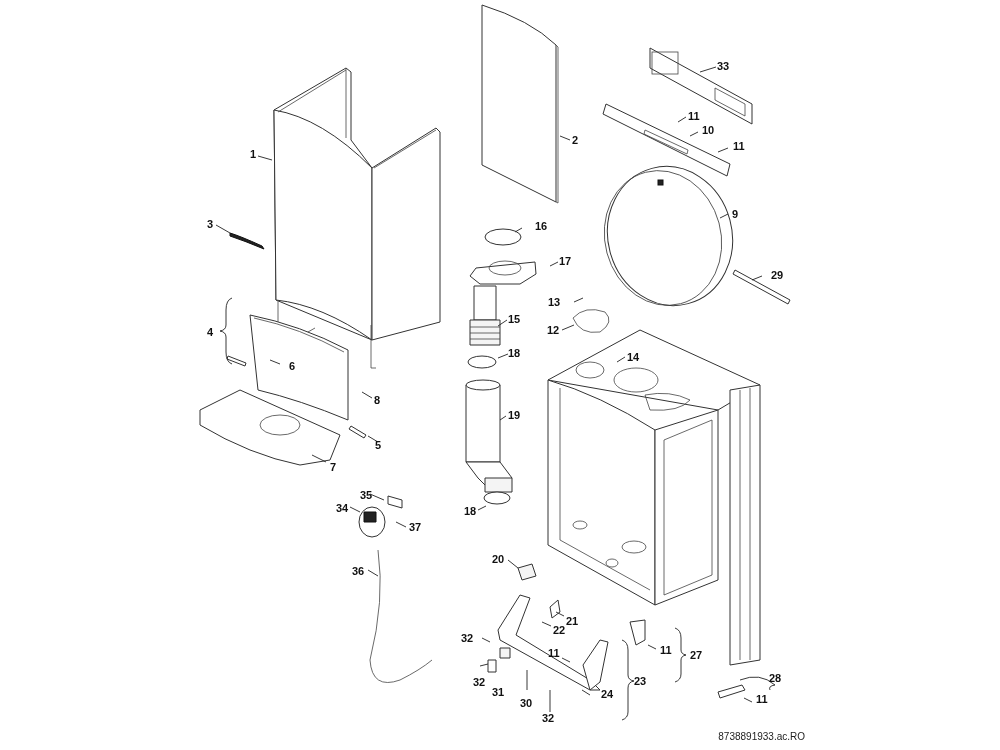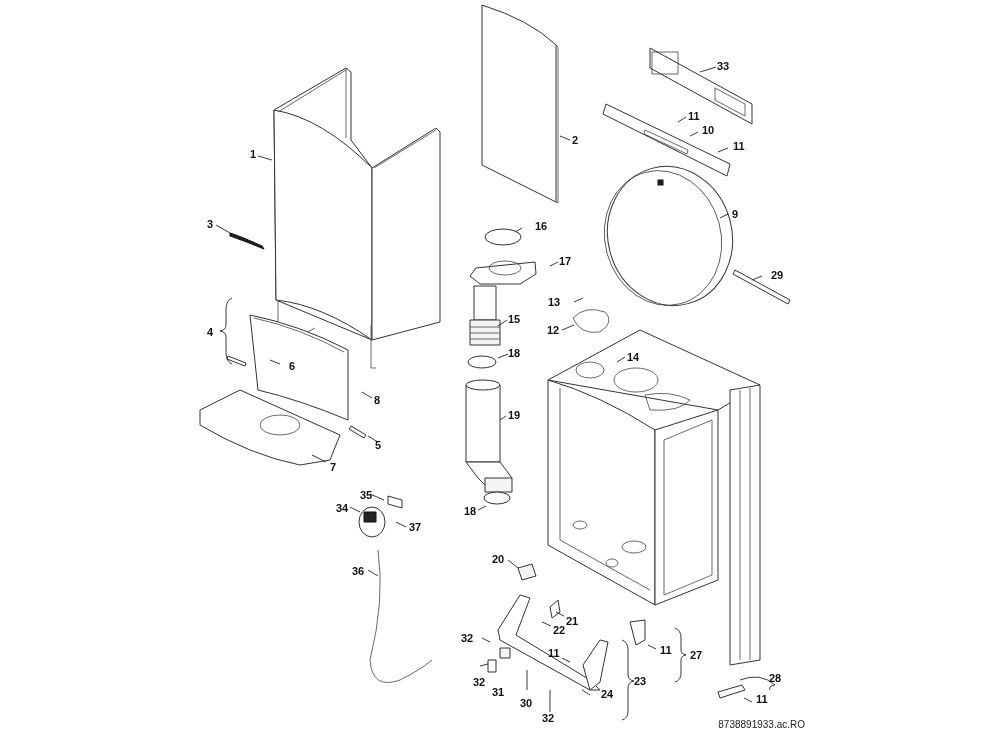--- a/index.html
+++ b/index.html
@@ -5,21 +5,21 @@
   html, body { margin:0; padding:0; background:#ffffff; }
   body { width:1000px; height:750px; position:relative; overflow:hidden; font-family:"Liberation Sans", sans-serif; }
   svg#diagram { position:absolute; left:0; top:0; width:1000px; height:750px; }
   .part { fill:#ffffff; stroke:#333333; stroke-width:1; }
   .part-grey { fill:#f4f4f4; stroke:#333333; stroke-width:1; }
   .thin { fill:none; stroke:#444444; stroke-width:0.8; }
   .dark { fill:#222222; stroke:#111111; stroke-width:1; }
   .leader { stroke:#222222; stroke-width:0.9; fill:none; }
   .callout { font-family:"Liberation Sans", sans-serif; font-size:11px; font-weight:bold; fill:#111111; }
   .brace { fill:none; stroke:#222222; stroke-width:0.9; }
-  .ref { position:absolute; right:195px; bottom:20px; font-family:"Liberation Sans", sans-serif; font-size:10px; color:#222222; }
+  .ref { position:absolute; right:195px; bottom:8px; font-family:"Liberation Sans", sans-serif; font-size:10px; color:#222222; }
 </style>
 </head>
 <body>
 
 <svg id="diagram" viewBox="0 0 1000 750" xmlns="http://www.w3.org/2000/svg">
 
   <g>
     <path class="part" d="M274,110 L346,68 L351,72 L351,140 L372,168 L372,340 L276,300 Z" fill="#fff"></path>
     <path class="part" d="M274,110 Q322,118 372,168 L372,340 Q322,305 276,300 Z"></path>
     <path class="part" d="M372,168 L436,128 L440,132 L440,322 L372,340 Z"></path>

